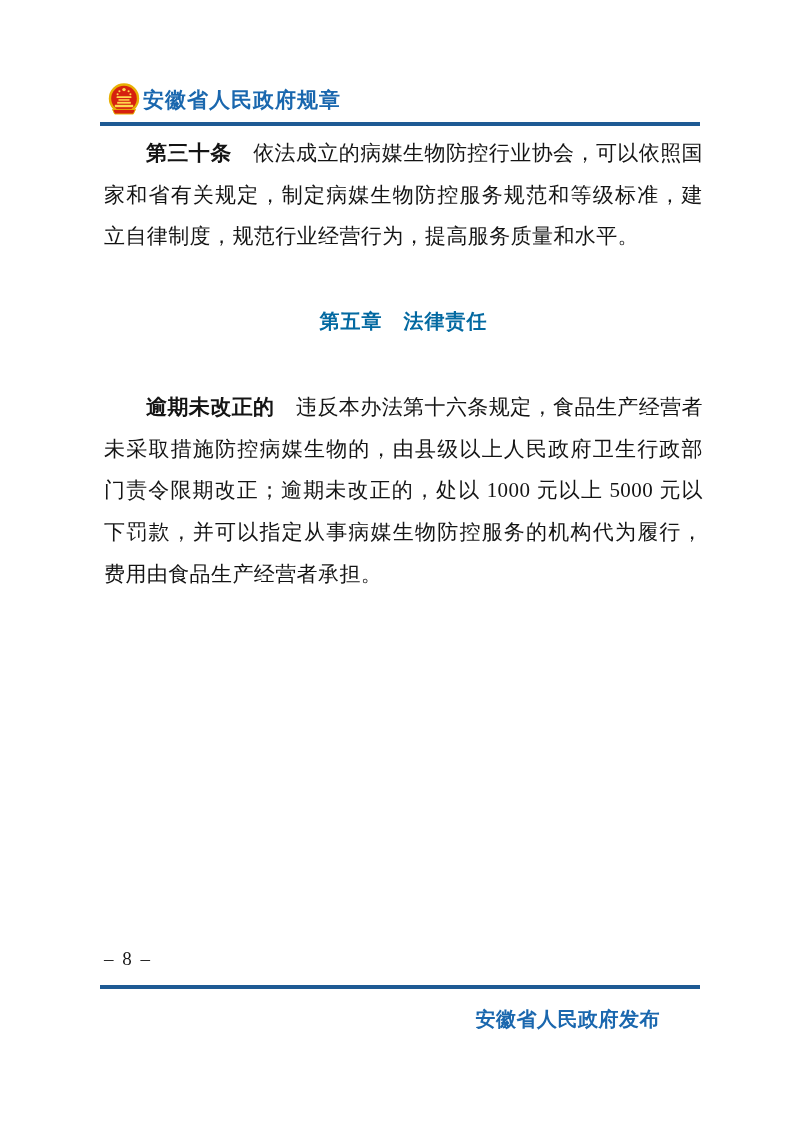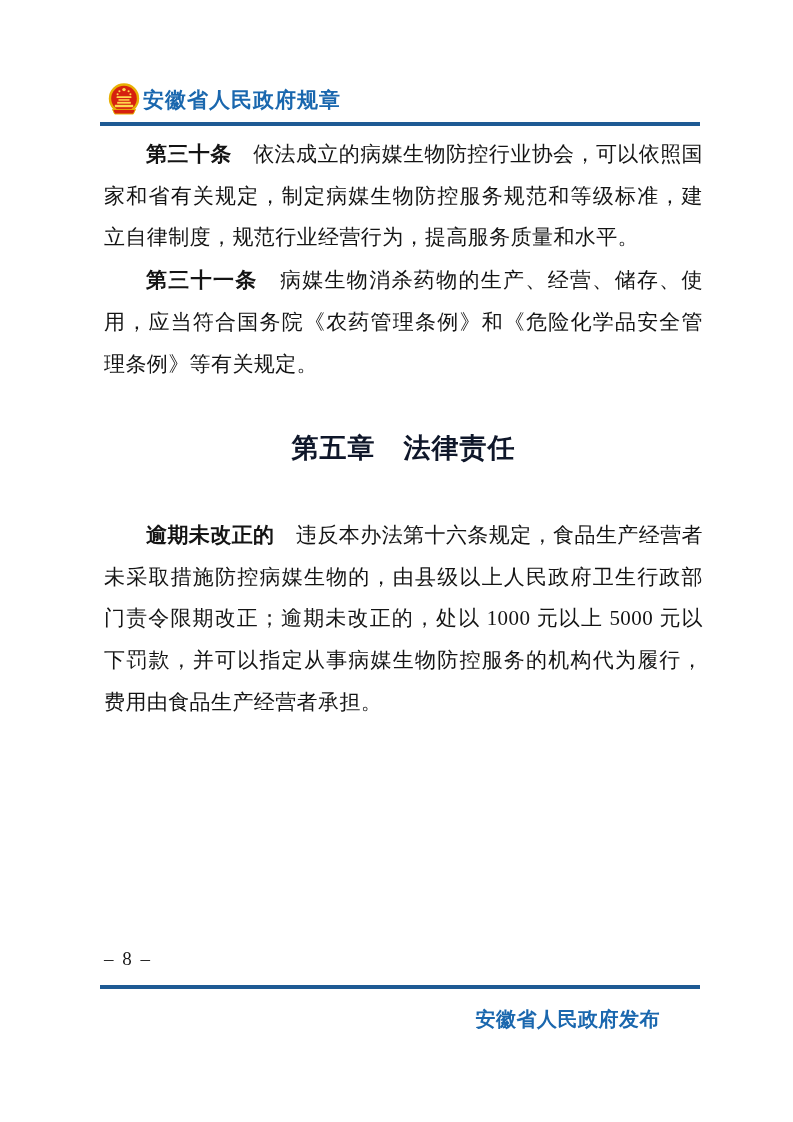--- a/index.html
+++ b/index.html
@@ -52,31 +52,31 @@
     letter-spacing: 0.4px;
     text-align: justify;
     text-justify: inter-ideograph;
   }
   .para {
     margin: 0;
     text-indent: 2em;
   }
   .art-label {
     font-weight: bold;
-    font-family: Liberation Sans, sans-serif;
+    font-family: Liberation Serif, serif;
   }
   .chapter-heading {
     margin: 43px 0 44px 0;
     text-indent: 0;
     text-align: center;
     font-family: "Liberation Sans", "DejaVu Sans", sans-serif;
     font-weight: bold;
-    font-size: 27px;
+    font-size: 20px;
     letter-spacing: 1px;
-    color: #0f172a;
+    color: #0369a1;
   }
 
   
   .page-number {
     position: absolute;
     top: 948px;
     left: 104px;
     font-size: 19px;
     letter-spacing: 2px;
     color: #1a1a1a;
@@ -114,21 +114,20 @@
       <path d="M4.5 27.4 h23 l-2.2 4.6 h-18.6 z" fill="#d6210f" stroke="#e8b004" stroke-width="1"></path>
     </svg>
     <span class="header-title">安徽省人民政府规章</span>
   </header>
 
   <div class="rule header-rule"></div>
 
   <main class="doc-body">
     <p class="para"><strong class="art-label">第三十条</strong><span>　依法成立的病媒生物防控行业协会，可以依照国家和省有关规定，制定病媒生物防控服务规范和等级标准，建立自律制度，规范行业经营行为，提高服务质量和水平。</span></p>
 
-    <p class="para"><strong class="art-label">第三十一条</strong><span>　病媒生物消杀药物的生产、经营、储存、使用，应当符合国务院《农药管理条例》和《危险化学品安全管理条例》等有关规定。</span></p>
 
     <h2 class="chapter-heading">第五章　法律责任</h2>
 
 
     <p class="para"><strong class="art-label">逾期未改正的</strong><span>　违反本办法第十六条规定，食品生产经营者未采取措施防控病媒生物的，由县级以上人民政府卫生行政部门责令限期改正；逾期未改正的，处以 1000 元以上 5000 元以下罚款，并可以指定从事病媒生物防控服务的机构代为履行，费用由食品生产经营者承担。</span></p>
   </main>
 
   <div class="page-number">– 8 –</div>
 
   <div class="rule footer-rule"></div>

